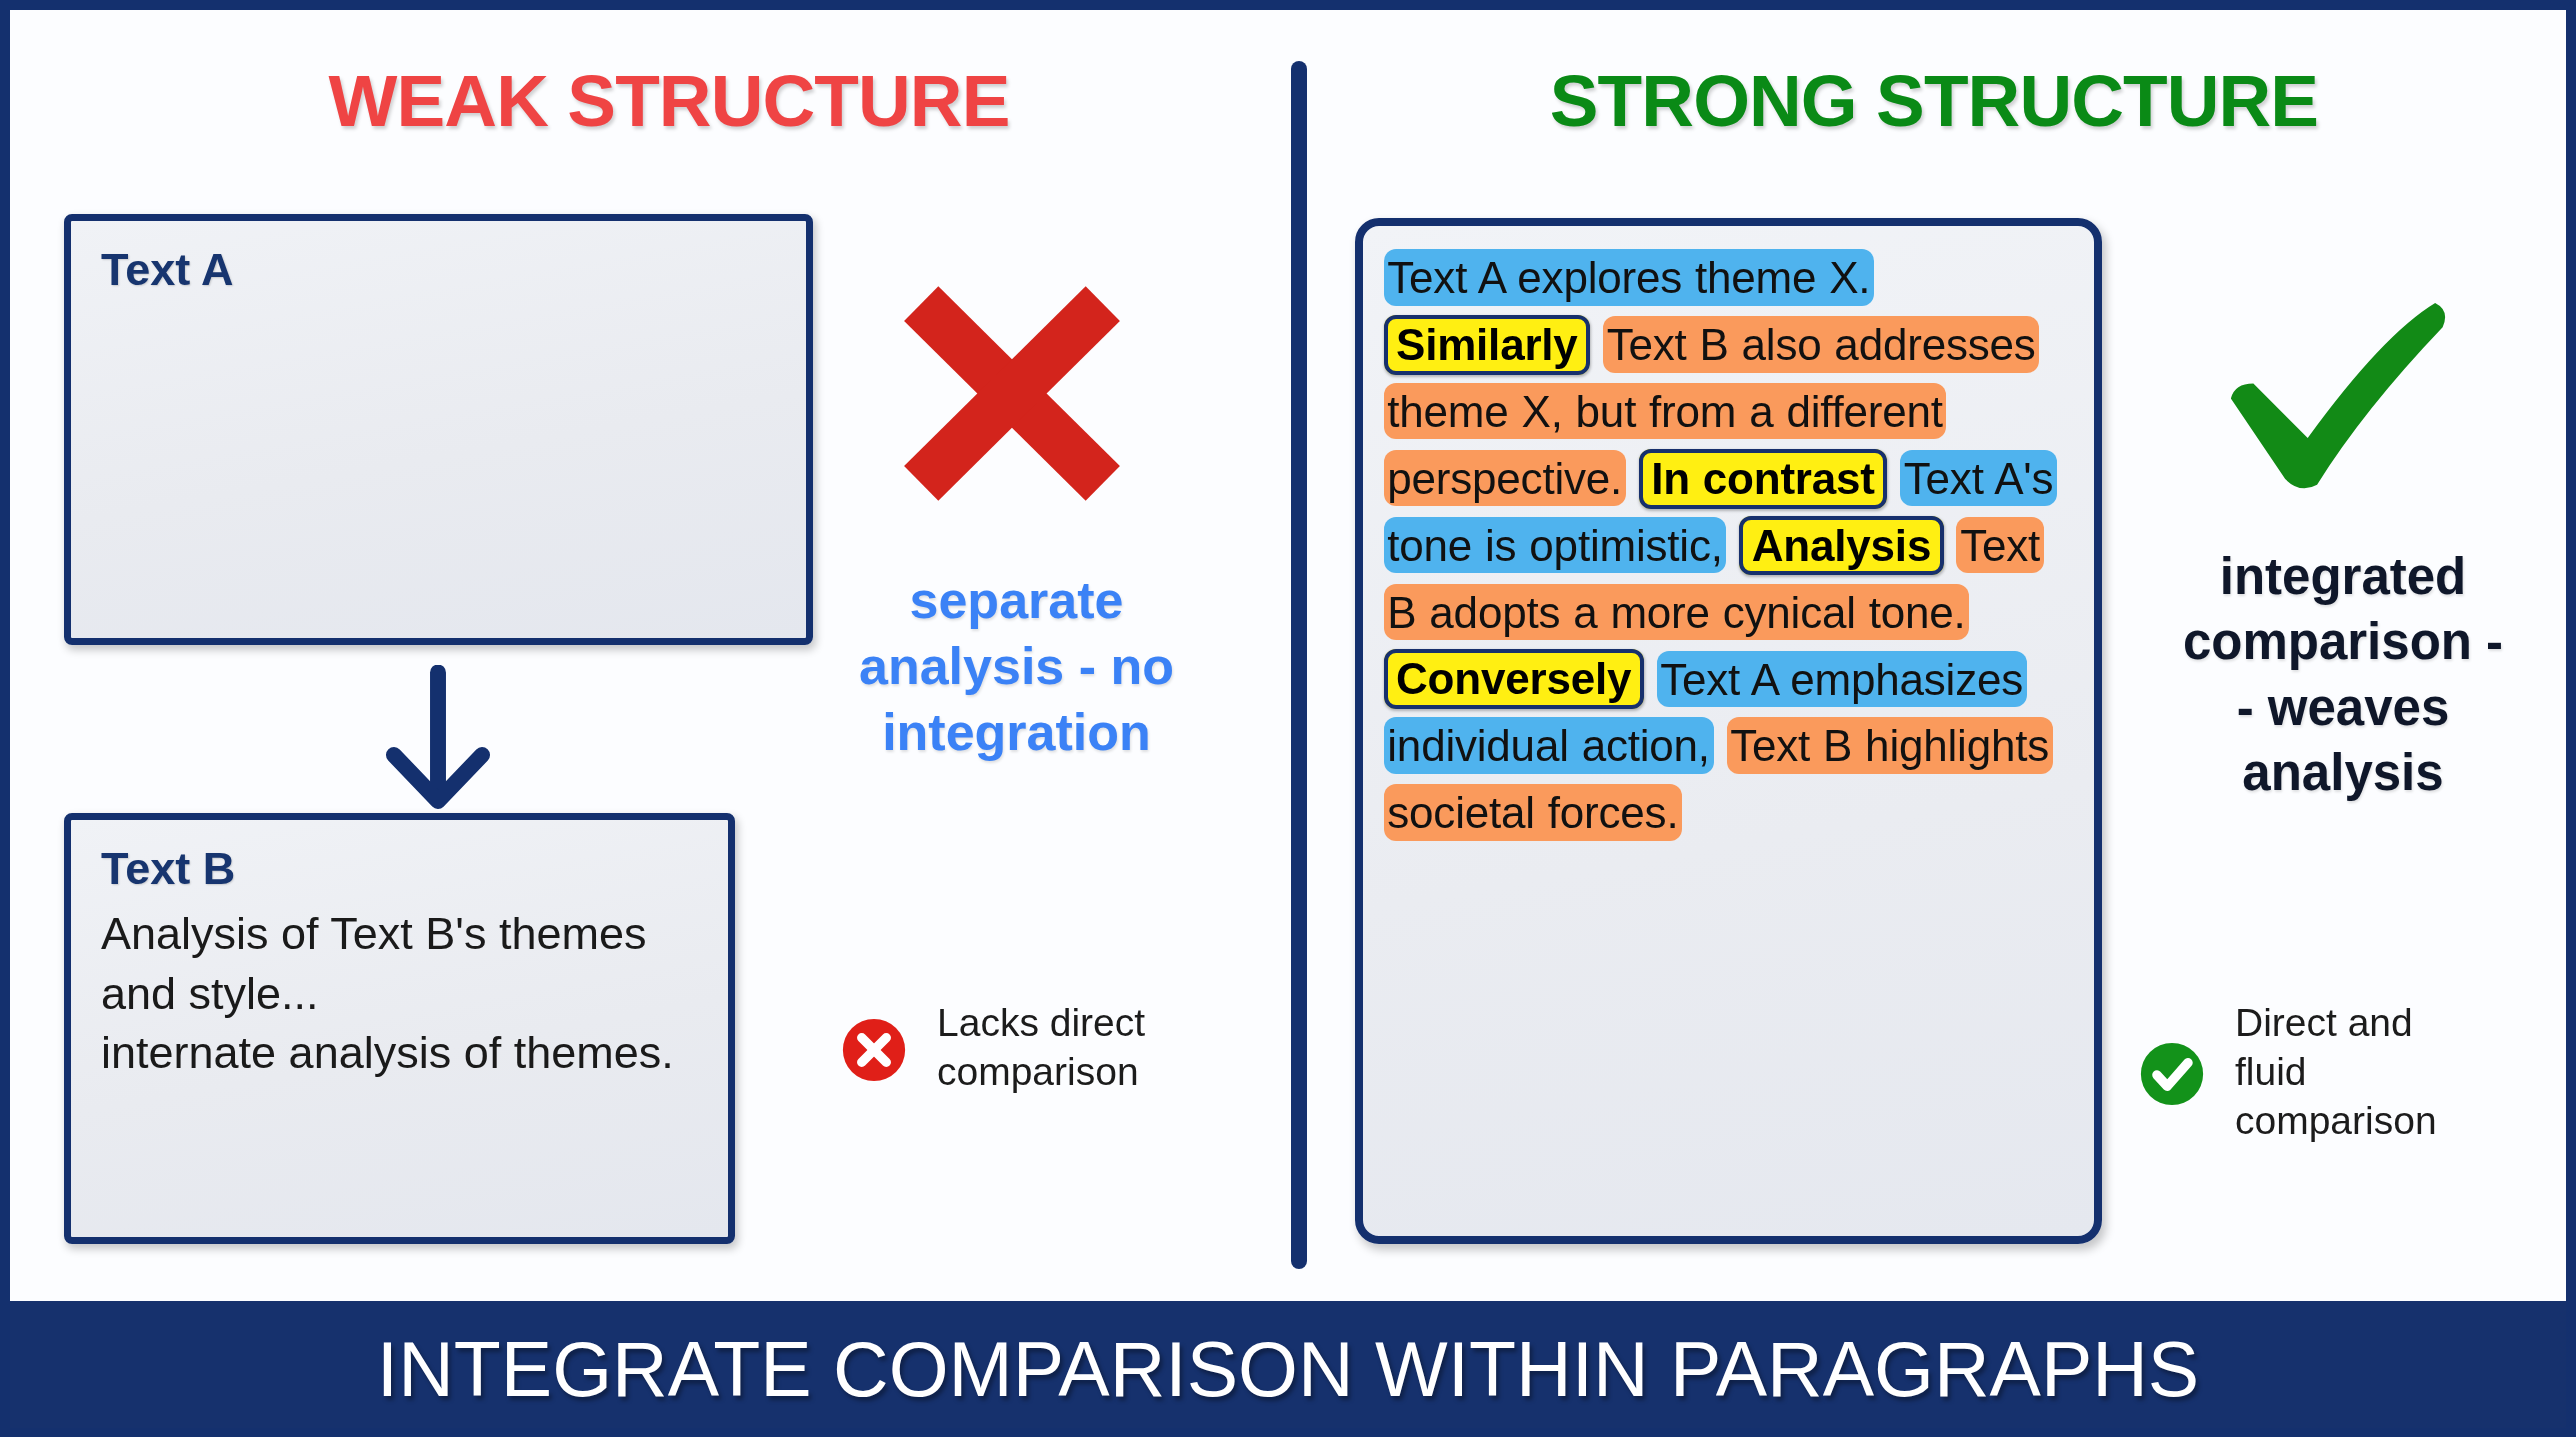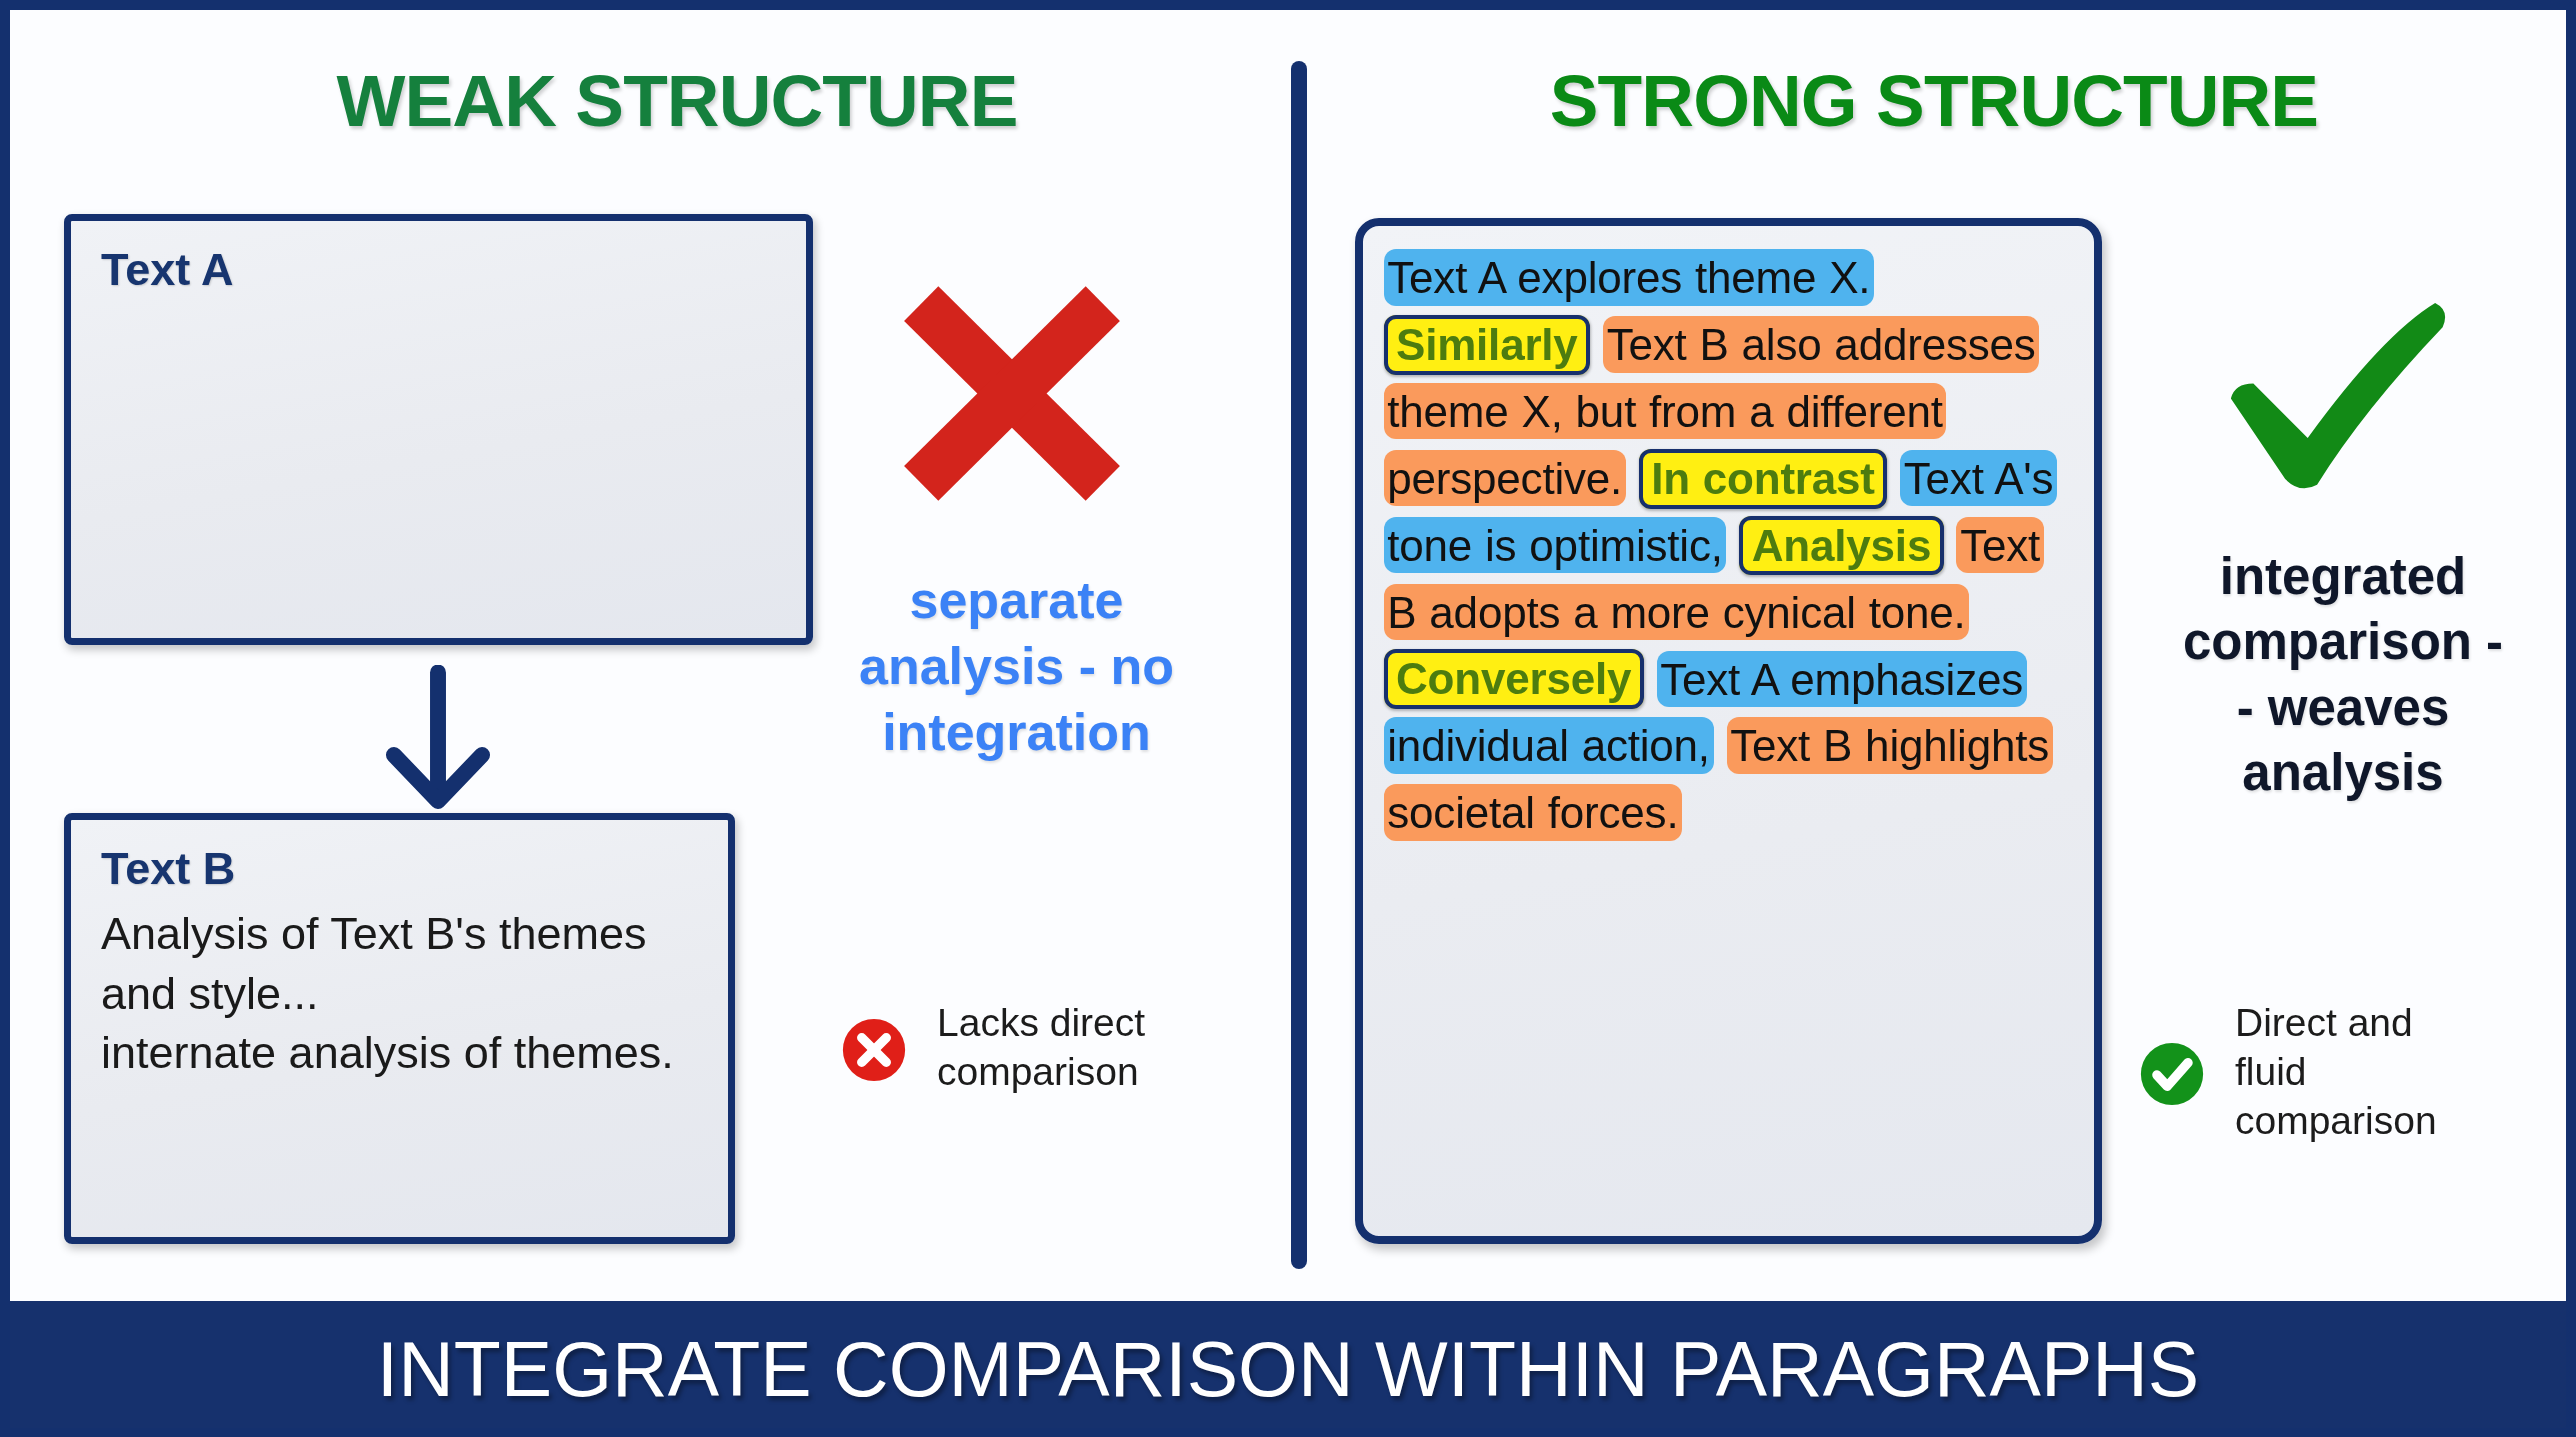--- a/index.html
+++ b/index.html
@@ -21,21 +21,21 @@
   .col-heading {
     position:absolute;
     font-family:"Liberation Sans", sans-serif;
     font-weight:bold;
     font-size:73px;
     letter-spacing:-0.9px;
     text-align:center;
     white-space:nowrap;
     text-shadow:1.9px 2.8px 3.7px rgba(0,0,0,.18);
   }
-  #weak-heading  { left:16px;    top:49px; width:1254px; color:#15803d;padding-left:48px; }
+  #weak-heading  { left:8px;    top:49px; width:1254px; color:#ef4444;padding-left:48px; }
   #strong-heading{ left:1292px; top:49px; width:1264px; color:#0a8a16; }
 
   
   #divider {
     position:absolute;
     left:1281px; top:51px;
     width:16px; height:1208px;
     background:#14306e;
     border-radius:8.4px;
   }
@@ -126,21 +126,21 @@
     padding:3.7px 3.7px;
     box-decoration-break:clone;
     -webkit-box-decoration-break:clone;
   }
   .hl-yellow {
     background:#ffef12;
     border:4.7px solid #17306d;
     border-radius:12px;
     padding:0.9px 8.4px 1.9px 8.4px;
     font-weight:bold;
-    color:#4d7c0f;
+    color:#000000;
     box-decoration-break:clone;
     -webkit-box-decoration-break:clone;
     box-shadow:0.9px 1.9px 2.8px rgba(0,0,0,.25);
   }
 
   
   #strong-check {
     position:absolute;
     left:2204px; top:276px;
     width:253px; height:211px;

